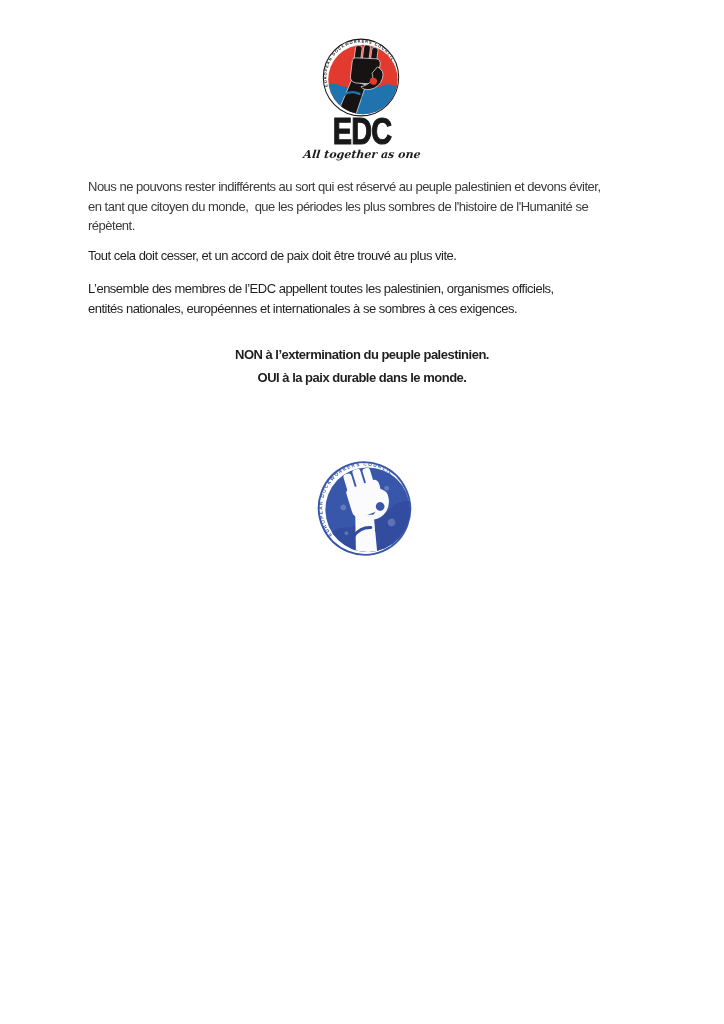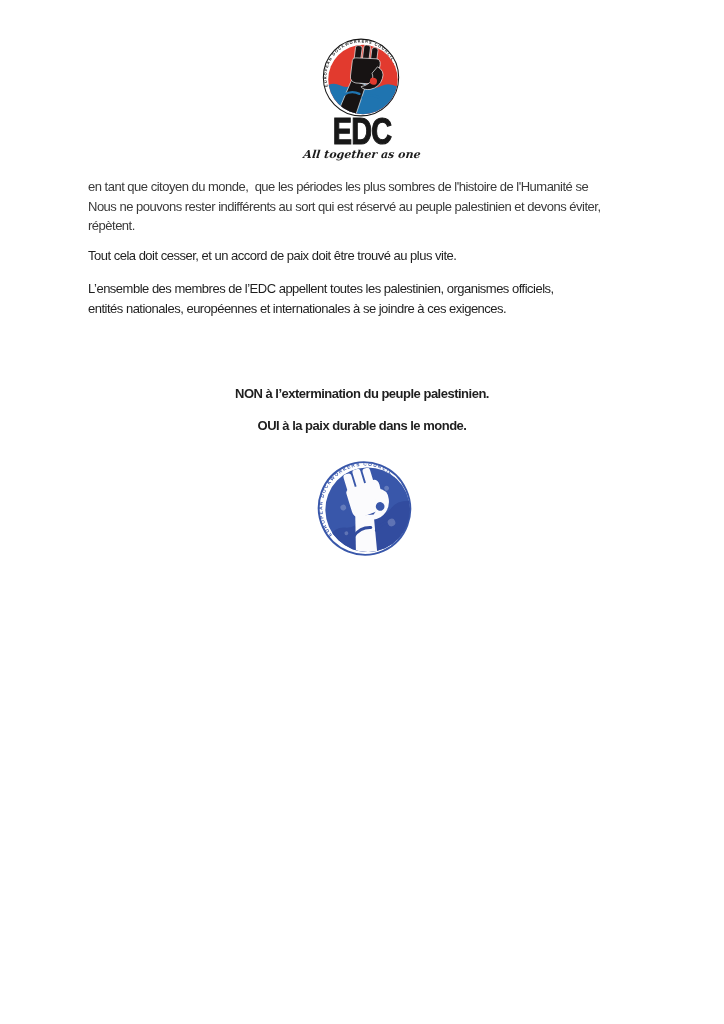--- a/index.html
+++ b/index.html
@@ -38,27 +38,27 @@
     font-size:13px;line-height:19.5px;
     letter-spacing:-0.5px;color:#3a3a3a;
   }
   .textblock .line{white-space:pre;}
   .bold{font-weight:normal;color:#1f1f1f;}
   .centerline{
     position:absolute;left:0;right:0;
     text-align:center;
     font-size:13px;line-height:19.5px;
     letter-spacing:-0.5px;
-    font-weight:bold;color:#1f1f1f;margin-top:39px;
+    font-weight:bold;color:#1f1f1f;
   }
   .p1{top:177px;}
   .p2{top:246px;}
   .p3{top:279px;}
   .slogan-non{top:345px;}
-  .slogan-oui{top:377px;}
+  .slogan-oui{top:368px;}
   
   .stamp-art{
     position:absolute;top:461px;left:317px;
     width:95px;height:95px;
     filter:blur(.35px);
     opacity:.95;
   }
   
   .logo .art-ring {fill:none;stroke:#141414;stroke-width:1.3;}
   .logo .art-disc {fill:#e23a2e;}
@@ -105,32 +105,32 @@
     </g>
     <text class="art-text">
       <textPath href="#arcLogo" startOffset="2%">EUROPEAN DOCKWORKERS COUNCIL .</textPath>
     </text>
   </svg>
 
   <div class="wordmark">EDC</div>
   <div class="tagline">All together as one</div>
 
   <div class="textblock p1">
+    <div class="line">Nous ne pouvons rester indifférents au sort qui est réservé au peuple palestinien et devons éviter,</div>
     <div class="line">en tant que citoyen du monde,  que les périodes les plus sombres de l'histoire de l'Humanité se</div>
-    <div class="line">Nous ne pouvons rester indifférents au sort qui est réservé au peuple palestinien et devons éviter,</div>
     <div class="line">répètent.</div>
   </div>
 
   <div class="textblock bold p2">
     <div class="line">Tout cela doit cesser, et un accord de paix doit être trouvé au plus vite.</div>
   </div>
 
   <div class="textblock bold p3">
     <div class="line">L’ensemble des membres de l’EDC appellent toutes les palestinien, organismes officiels,</div>
-    <div class="line">entités nationales, européennes et internationales à se joindre à ces exigences.</div>
+    <div class="line">entités nationales, européennes et internationales à se sombres à ces exigences.</div>
   </div>
 
   <div class="centerline slogan-non">NON à l’extermination du peuple palestinien.</div>
   <div class="centerline slogan-oui">OUI à la paix durable dans le monde.</div>
 
   <svg class="stamp-art stamp" viewBox="0 0 100 100" xmlns="http://www.w3.org/2000/svg">
     <defs>
       <clipPath id="stampClip">
           <circle cx="52.5" cy="52.5" r="44.5"></circle>
         </clipPath>

